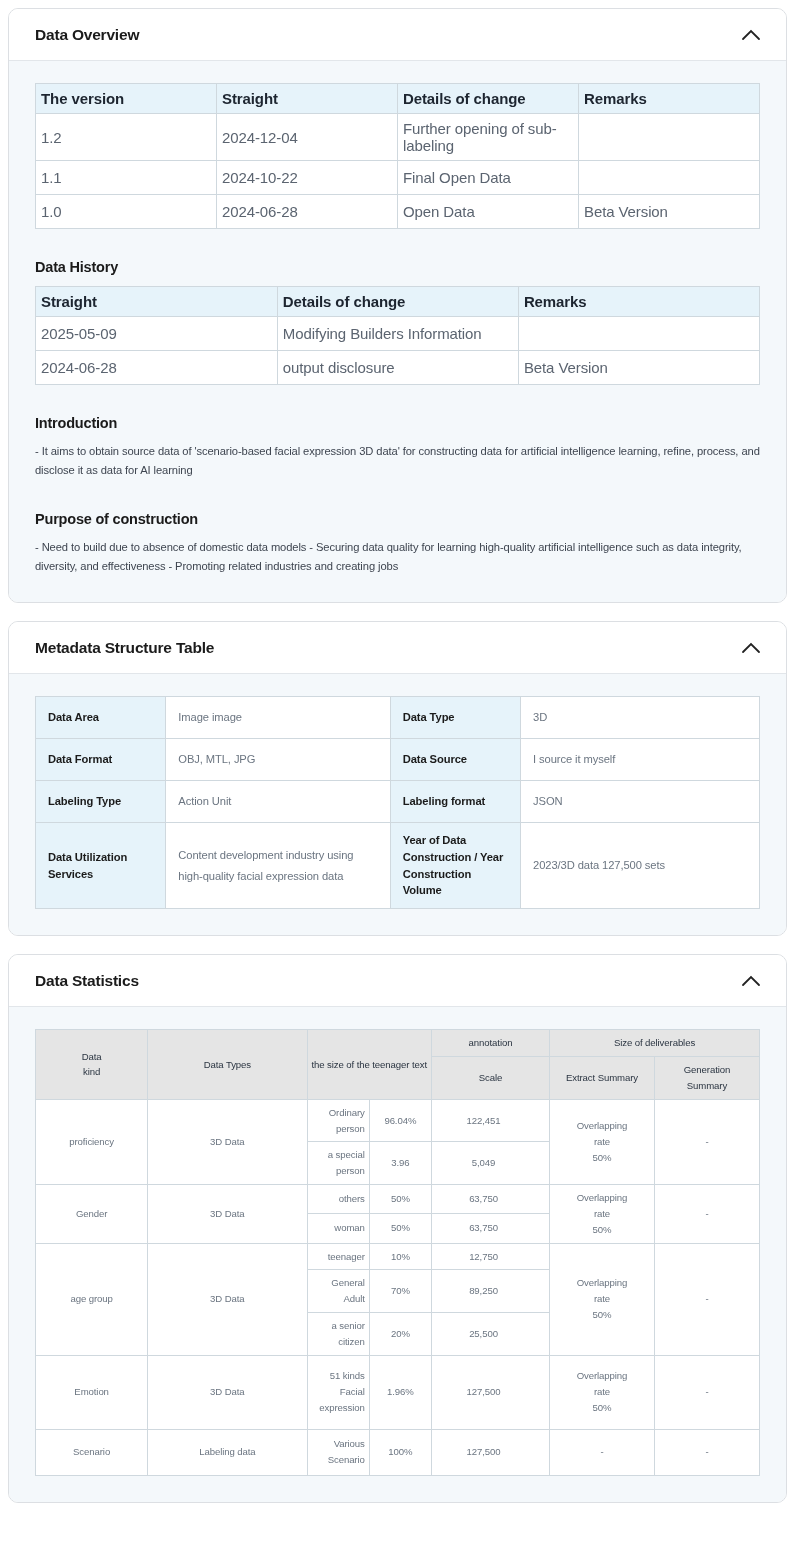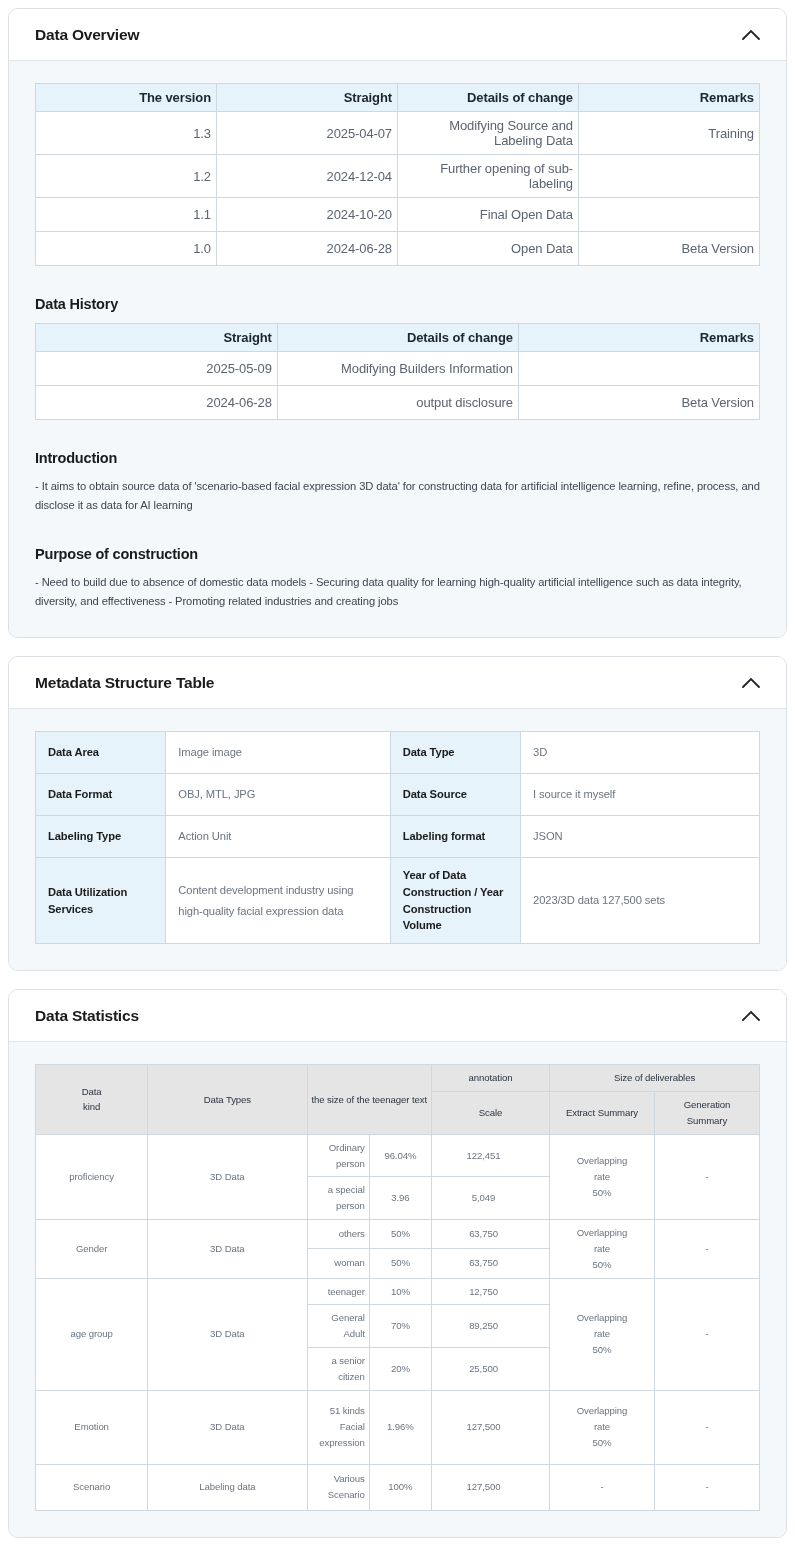--- a/index.html
+++ b/index.html
@@ -62,23 +62,23 @@
   }
 
   table.tbl {
     width: 100%;
     border-collapse: collapse;
     table-layout: fixed;
     background: #ffffff;
   }
   table.tbl th, table.tbl td {
     border: 1px solid #cfd8de;
-    font-size: 13px;
+    font-size: 15px;
     color: #5b6470;
-    text-align: right;
+    text-align: left;
     vertical-align: middle;
     padding: 6px 5px;
     letter-spacing: -0.1px;
   }
   table.tbl th {
     background: #e6f3fa;
     color: #1d2530;
     font-weight: bold;
     height: 26px;
   }
@@ -169,34 +169,28 @@
       <thead>
         <tr>
           <th>The version</th>
           <th>Straight</th>
           <th>Details of change</th>
           <th>Remarks</th>
         </tr>
       </thead>
       <tbody>
         <tr>
-          <td>1.3</td>
-          <td>2025-04-07</td>
-          <td>Modifying Source and Labeling Data</td>
-          <td>Training</td>
-        </tr>
-        <tr>
           <td>1.2</td>
           <td>2024-12-04</td>
           <td>Further opening of sub-labeling</td>
           <td></td>
         </tr>
         <tr>
           <td>1.1</td>
-          <td>2024-10-20</td>
+          <td>2024-10-22</td>
           <td>Final Open Data</td>
           <td></td>
         </tr>
         <tr>
           <td>1.0</td>
           <td>2024-06-28</td>
           <td>Open Data</td>
           <td>Beta Version</td>
         </tr>
       </tbody>

